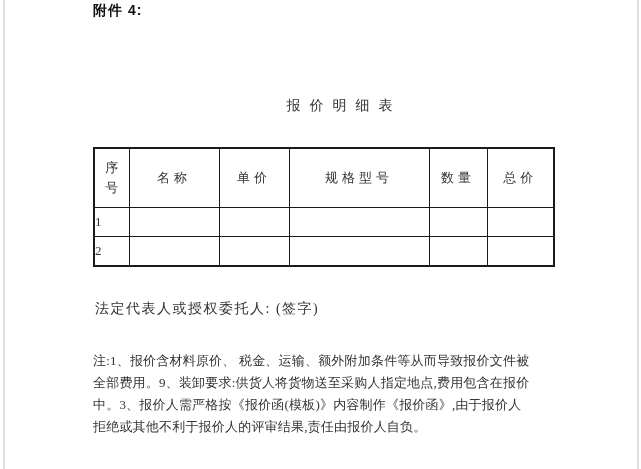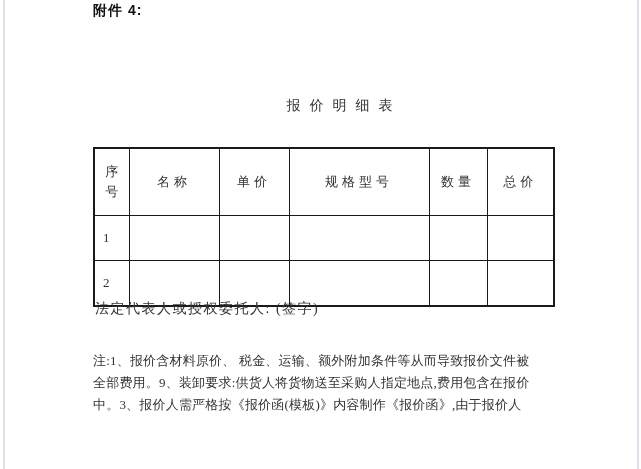--- a/index.html
+++ b/index.html
@@ -58,21 +58,21 @@
     font-size: 13px;
     color: #333;
   }
   table.quote, table.quote td {
     border: 1px solid #1a1a1a;
   }
   table.quote {
     border-width: 2px;
   }
   table.quote td {
-    padding: 8px;
+    padding: 0;
     vertical-align: middle;
     overflow: hidden;
   }
   td.hcell {
     text-align: center;
     letter-spacing: 4px;
     height: 50px;
   }
   td.hcell.seq {
     letter-spacing: 0;
@@ -163,14 +163,15 @@
       </tr>
     </tbody>
   </table>
 
   <div class="signature">法定代表人或授权委托人: (签字)</div>
 
   <div class="notes">
     <div class="note-line">注:1、报价含材料原价、 税金、运输、额外附加条件等从而导致报价文件被</div>
     <div class="note-line">全部费用。9、装卸要求:供货人将货物送至采购人指定地点,费用包含在报价</div>
     <div class="note-line">中。3、报价人需严格按《报价函(模板)》内容制作《报价函》,由于报价人</div>
+    <div class="note-line">拒绝或其他不利于报价人的评审结果,责任由报价人自负。</div>
   </div>
 </div>
 
 </body></html>

